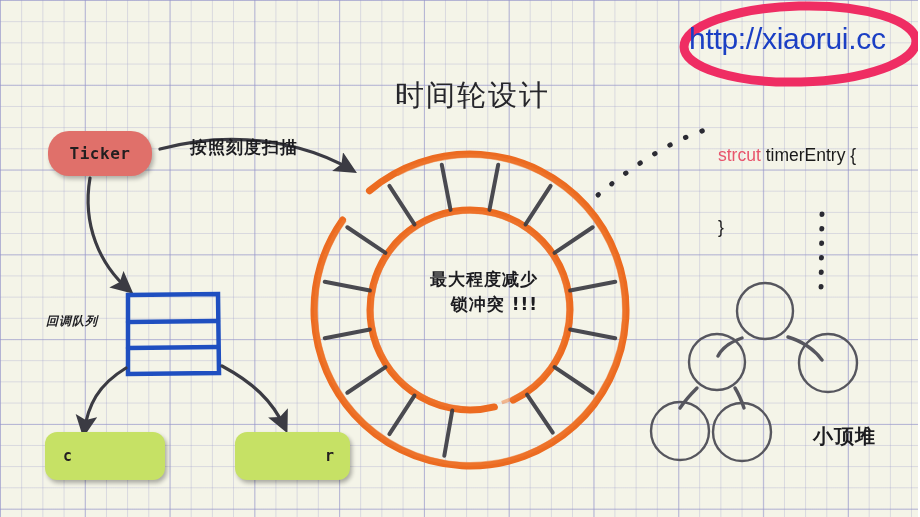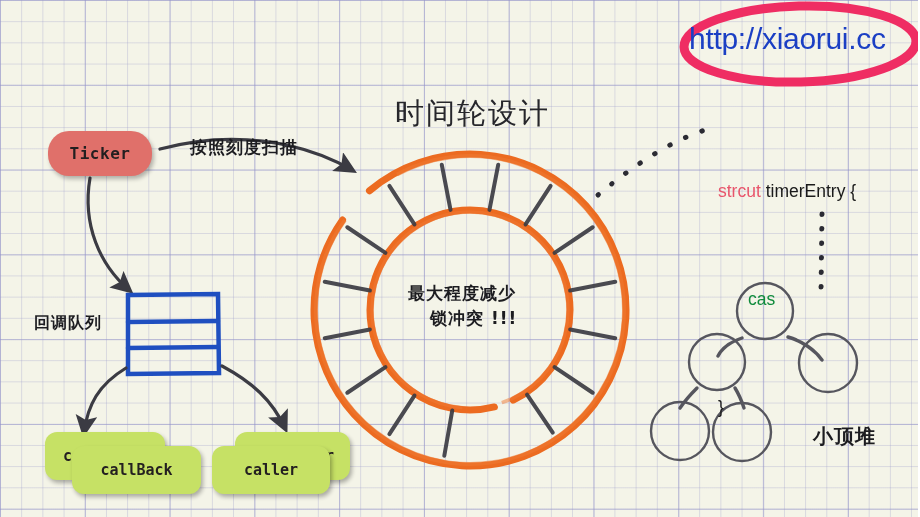--- a/index.html
+++ b/index.html
@@ -70,47 +70,48 @@
   .gb-back2  { left: 235px; top: 432px; width: 115px; height: 48px; justify-content: flex-end; padding-right: 16px; }
   .gb-front2 { left: 212px; top: 446px; width: 118px; height: 48px; }
 
   
   .label {
     position: absolute;
     color: #1c1c20;
     white-space: nowrap;
   }
   .title-cn {
-    left: 395px; top: 94px;
+    left: 395px; top: 76px;
     font-family: Liberation Mono, monospace;
     font-size: 29px;
     letter-spacing: 2px;
     color: #26262b;
   }
   .scan-label {
     left: 190px; top: 136px;
     font-family: "DejaVu Sans", sans-serif;
     font-size: 17px;
     font-weight: bold;
     letter-spacing: 1px;
   }
   .queue-label {
-    left: 34px; top: 313px;
-    font-family: "DejaVu Sans", sans-serif;
-    font-size: 16px;
-    font-weight: bold;
-    letter-spacing: 1px;
+    left: 46px; top: 313px;
+    font-family: "DejaVu Sans", sans-serif;
+    font-size: 12px;
+    font-weight: bold;
+    letter-spacing: 1px;
+    font-style: italic;
   }
   .wheel-center-text {
-    left: 408px; top: 281px;
+    left: 408px; top: 267px;
     font-family: "DejaVu Sans", sans-serif;
     font-size: 17px;
     font-weight: bold;
     line-height: 25px;
-    text-align: left;
+    text-align: right;
     width: 130px;
     letter-spacing: 1px;
   }
   .wheel-center-text .ln2 { display: block; padding-left: 22px; }
   .heap-label {
     left: 813px; top: 423px;
     font-family: "DejaVu Sans", sans-serif;
     font-size: 20px;
     font-weight: bold;
     letter-spacing: 1px;
@@ -128,21 +129,21 @@
     position: absolute;
     left: 718px; top: 95px;
     font-family: "Liberation Sans", sans-serif;
     font-size: 17.5px;
     line-height: 24px;
     color: #1a1a1a;
     white-space: pre;
   }
   .code-kw { color: #e8556c; }
   .code-field { color: #0f8b3c; display: inline-block; padding-left: 30px; }
-  .code-line { display: block; margin-top: 36px; }
+  .code-line { display: block; }
 </style>
 </head>
 <body>
 
 <div id="canvas">
 
   <svg id="vector-layer" viewBox="0 0 920 517">
     <defs>
       <marker id="arrowhead" markerWidth="8" markerHeight="8" refX="5.2" refY="3.4" orient="auto">
         <path d="M0,0 L7,3.4 L0,6.8 L1.4,3.4 Z" fill="#3b3b43"></path>
@@ -234,32 +235,25 @@
   <div class="label queue-label">回调队列</div>
 
   <div class="label wheel-center-text">
     <span class="ln1">最大程度减少</span>
     <span class="ln2">锁冲突 !!!</span>
   </div>
 
   <div class="node green-box gb-back1">
     <span>c</span>
   </div>
-  <div class="node green-box gb-front1">
-    <span>callBack</span>
-  </div>
 
   <div class="node green-box gb-back2">
     <span>r</span>
   </div>
-  <div class="node green-box gb-front2">
-    <span>caller</span>
-  </div>
 
   <div class="code-block">
     <span class="code-line"><span class="code-kw">strcut</span><span> timerEntry {</span></span>
-    <span class="code-line"><span class="code-field">cas</span></span>
     <span class="code-line">}</span>
   </div>
 
   <div class="label heap-label">小顶堆</div>
 
 </div>
 
 </body></html>

